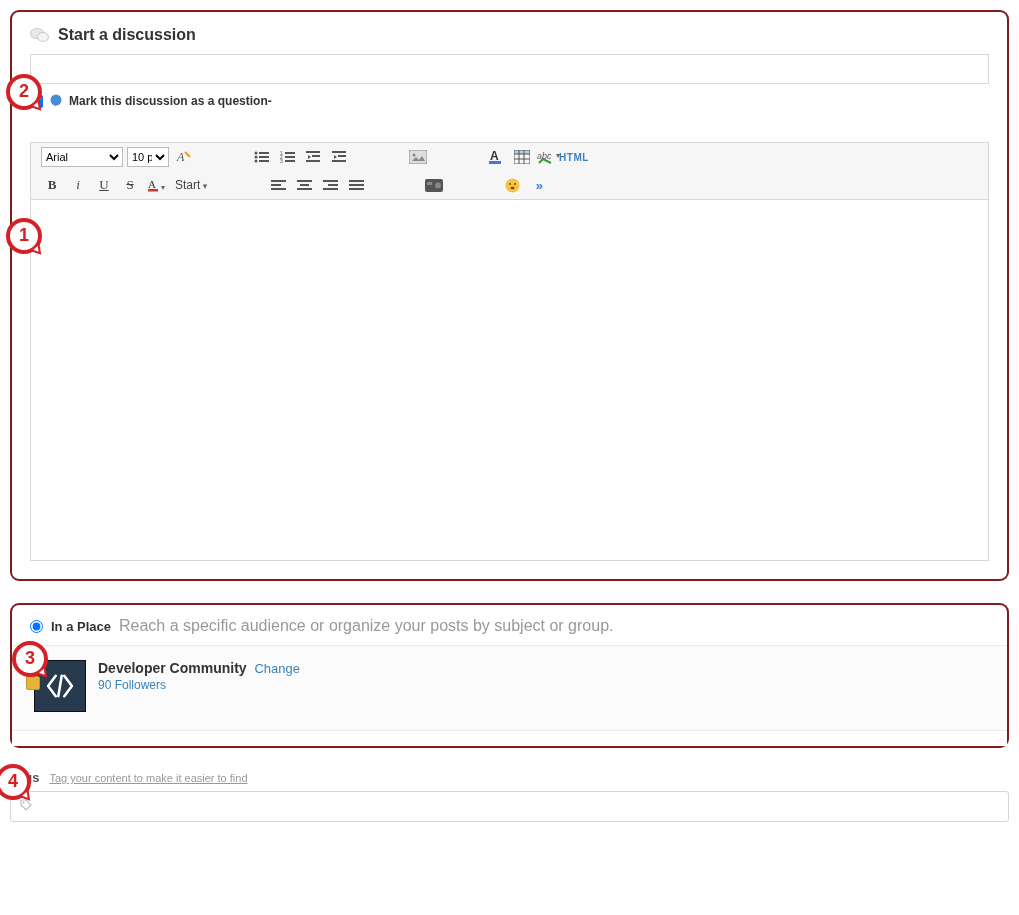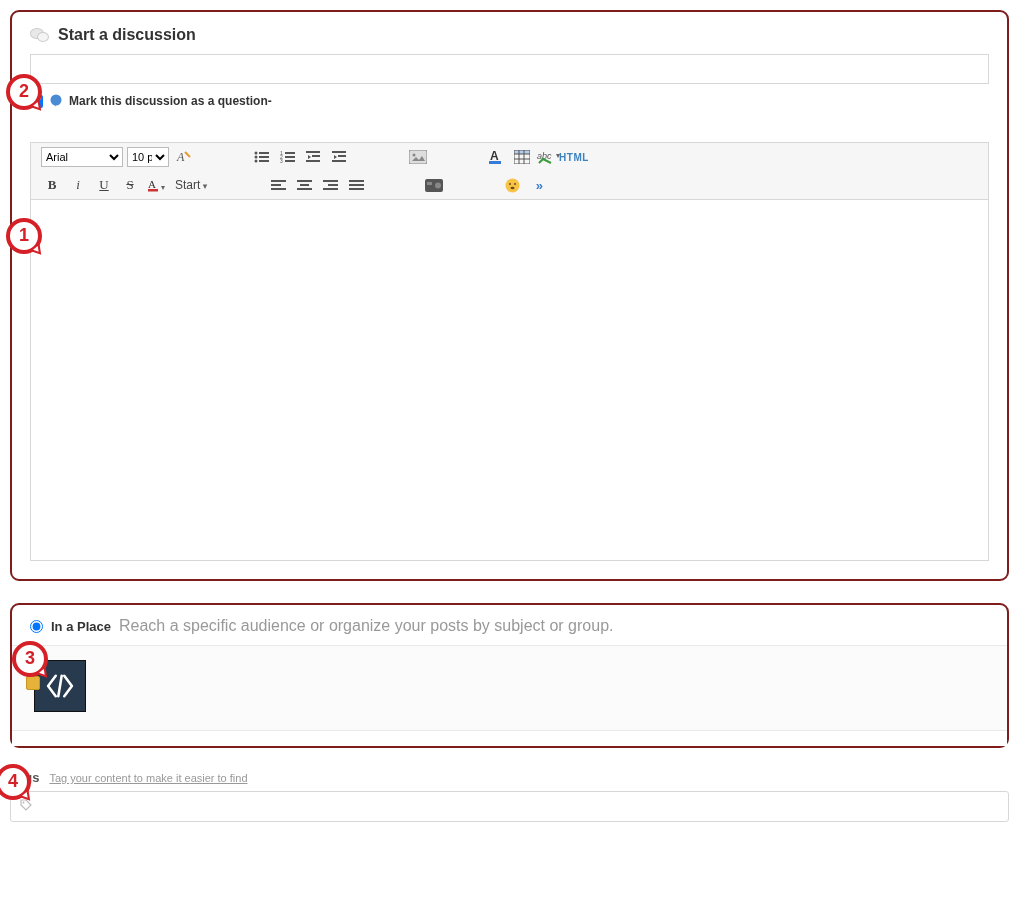--- a/index.html
+++ b/index.html
@@ -477,20 +477,27 @@
     <span class="place-title">In a Place</span>
     <span class="place-help">Reach a specific audience or organize your posts by subject or group.</span>
   </div>
   <div class="place-body">
     <span class="small-badge"></span>
     <div class="place-avatar">
       <svg viewBox="0 0 40 40">
           <path d="M15 8 L6 20 L15 32 M25 8 L34 20 L25 32 M18 32 L22 8" stroke="#fff" stroke-width="3" fill="none" stroke-linejoin="round" stroke-linecap="round"></path>
         </svg>
     </div>
+    <div class="place-meta">
+      <span class="place-name">
+        <span>Developer Community</span>
+        <span class="change-link">Change</span>
+      </span>
+      <span class="place-followers">90 Followers</span>
+    </div>
   </div>
   <div class="place-footer"></div>
 
   <div class="callout" style="left:0px; top:36px;">
     <span>3</span>
       <span class="tail"></span>
   </div>
 </div>
 
 <div style="position:relative;">

